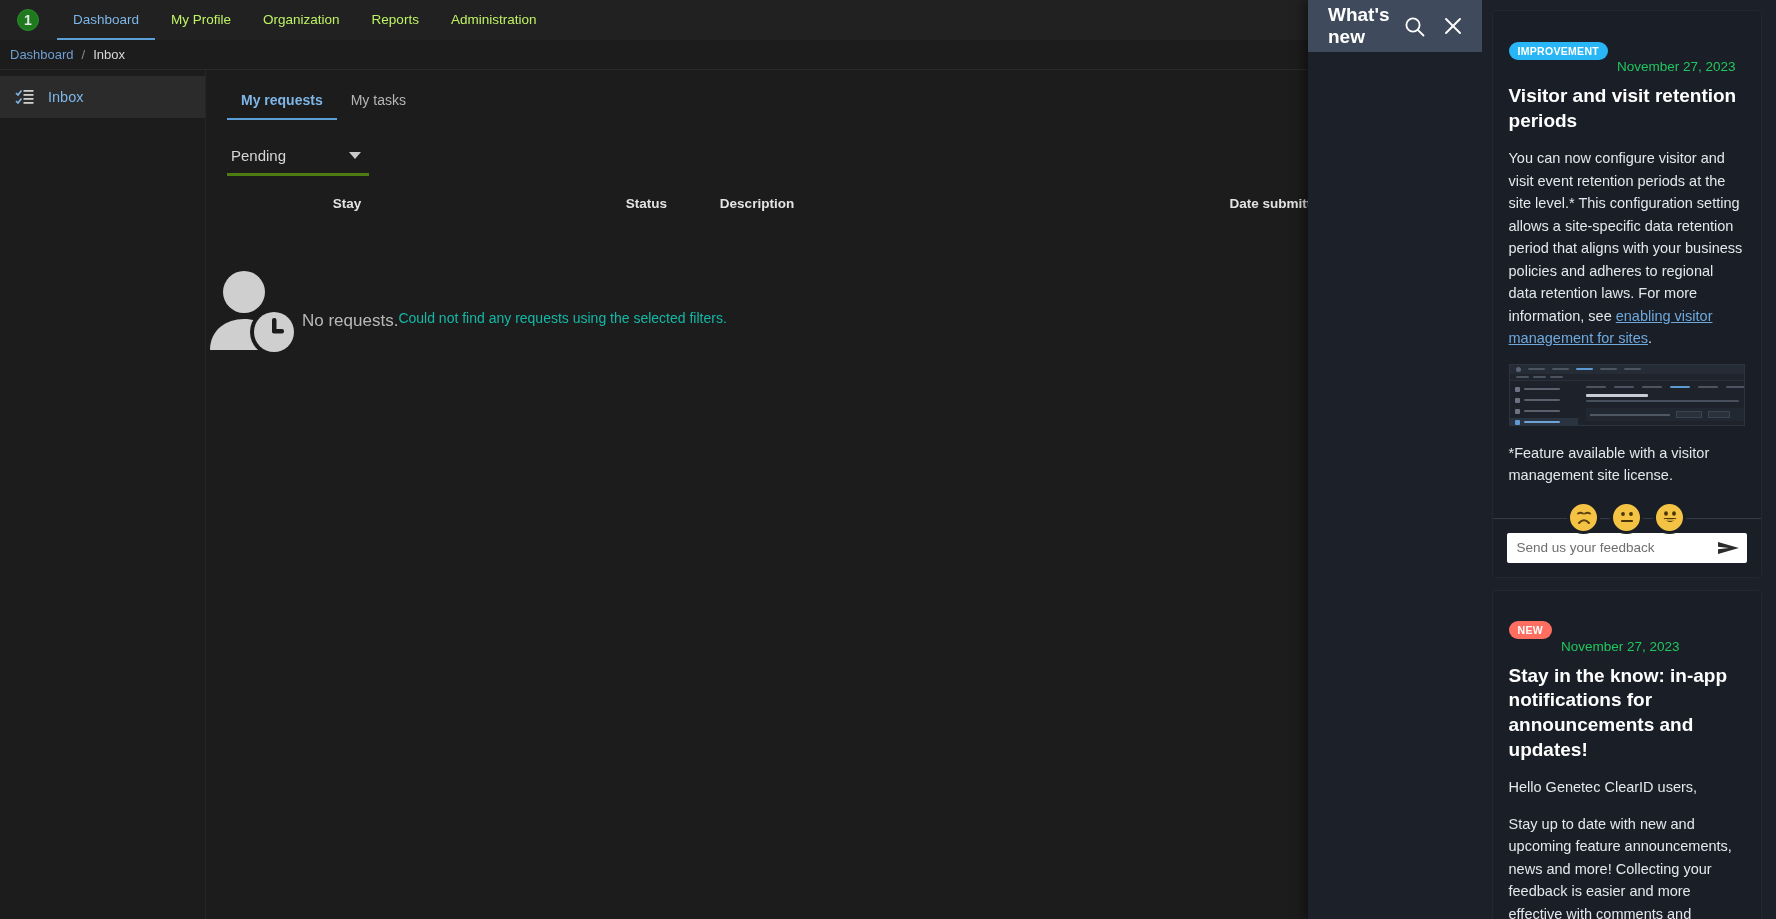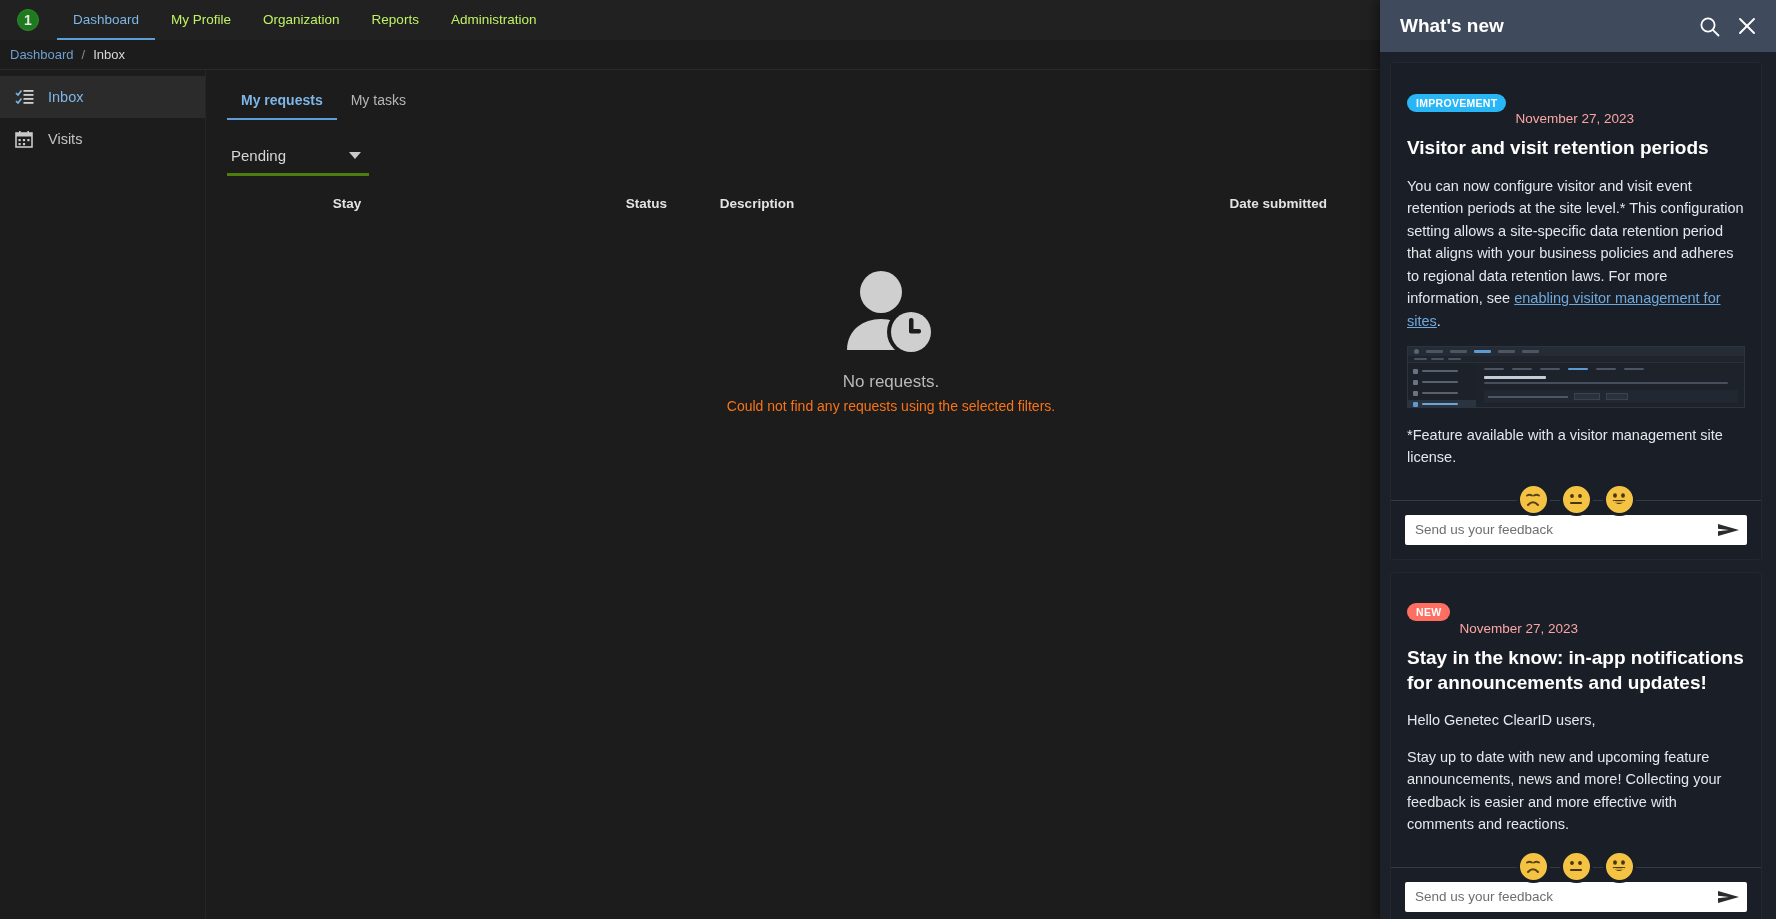--- a/index.html
+++ b/index.html
@@ -79,30 +79,30 @@
     font-size: 13.5px; font-weight: bold; color: #e3e3e3;
   }
   .th { }
   .th.type { width: 240px; text-align: center; }
   .th.status { width: 200px; text-align: right; }
   .th.desc { width: 180px; text-align: center; }
   .th.date { width: 480px; text-align: right; }
 
   .empty {
     position: absolute; left: 0; right: 0; top: 200px;
-    display: flex; flex-direction: column; align-items: center;
+    display: flex; align-items: center;
     padding-right: 200px;
   }
   .empty-title { color: #b9b9b9; font-size: 17px; margin-top: 12px; }
-  .empty-sub { color: #f97316; font-size: 14px; margin-top: 6px; }
+  .empty-sub { color: #14b8a6; font-size: 14px; margin-top: 6px; }
 
   
   .wn-panel {
-    position: absolute; right: 0; top: 0; width: 396px; height: 919px;
-    background: #1b2029; display: flex; flex-direction: column;
+    position: absolute; right: 0; top: 0; width: 468px; height: 919px;
+    background: #1b2029; display: flex; flex-direction: row;
     box-shadow: -3px 0 12px rgba(0,0,0,.5);
   }
   .wn-header {
     height: 52px; flex: 0 0 52px; background: #3f4b5c; display: flex;
     align-items: center; padding: 0 16px 0 20px; gap: 12px;
   }
   .wn-title { color: #fff; font-size: 19px; font-weight: bold; flex: 1; }
   .wn-icon { cursor: pointer; display: flex; align-items: center; justify-content: center;
              width: 26px; height: 26px; }
 
@@ -117,21 +117,21 @@
     background: #1a1f27; border-radius: 3px; margin-bottom: 12px;
     padding: 16px 16px 0 16px; border: 1px solid #222833;
   }
   .art-meta { display: flex; align-items: center; gap: 9px; margin-bottom: 10px; }
   .badge {
     font-size: 10.5px; font-weight: bold; color: #fff; border-radius: 11px;
     padding: 3px 9px; letter-spacing: .3px;
   }
   .badge.improvement { background: #29b6f6; }
   .badge.new { background: #ff6f61; }
-  .art-date { color: #fca5a5; font-size: 13.5px; margin-top: 32px; }
+  .art-date { color: #22c55e; font-size: 13.5px; margin-top: 32px; }
   .art-title {
     color: #fff; font-size: 19px; font-weight: bold; line-height: 1.3;
     margin-bottom: 14px;
   }
   .art-body { color: #e4e7ec; font-size: 14.5px; line-height: 1.55; }
   .art-body p { margin-bottom: 14px; }
   .art-link { color: #6fa8dc; text-decoration: underline; cursor: pointer; }
 
   
   .thumb {
@@ -212,36 +212,20 @@
           <svg width="19" height="17" viewBox="0 0 19 17">
             <polyline points="1,4 3,6 6.5,1.5" fill="none" stroke="#7eb6e8" stroke-width="1.6"></polyline>
             <polyline points="1,12 3,14 6.5,9.5" fill="none" stroke="#7eb6e8" stroke-width="1.6"></polyline>
             <rect x="8.5" y="1" width="10" height="1.8" fill="#cfcfcf"></rect>
             <rect x="8.5" y="5" width="10" height="1.8" fill="#cfcfcf"></rect>
             <rect x="8.5" y="9" width="10" height="1.8" fill="#cfcfcf"></rect>
             <rect x="8.5" y="13" width="10" height="1.8" fill="#cfcfcf"></rect>
           </svg>
         </span>
         <span>Inbox</span>
-      </div>
-      <div class="side-item">
-        <span class="ico">
-          <svg width="18" height="18" viewBox="0 0 18 18">
-            <rect x="1" y="3" width="16" height="14" fill="none" stroke="#c9c9c9" stroke-width="1.6"></rect>
-            <rect x="1" y="3" width="16" height="3.5" fill="#c9c9c9"></rect>
-            <rect x="4" y="1" width="1.6" height="3" fill="#c9c9c9"></rect>
-            <rect x="12.4" y="1" width="1.6" height="3" fill="#c9c9c9"></rect>
-            <rect x="3.5" y="9" width="2.2" height="2.2" fill="#c9c9c9"></rect>
-            <rect x="7.9" y="9" width="2.2" height="2.2" fill="#c9c9c9"></rect>
-            <rect x="12.3" y="9" width="2.2" height="2.2" fill="#c9c9c9"></rect>
-            <rect x="3.5" y="13" width="2.2" height="2.2" fill="#c9c9c9"></rect>
-            <rect x="7.9" y="13" width="2.2" height="2.2" fill="#c9c9c9"></rect>
-          </svg>
-        </span>
-        <span>Visits</span>
       </div>
     </div>
 
     <div class="main">
       <div class="tabs">
         <div class="tab active">My requests</div>
         <div class="tab">My tasks</div>
       </div>
 
       <div class="filter-wrap">

